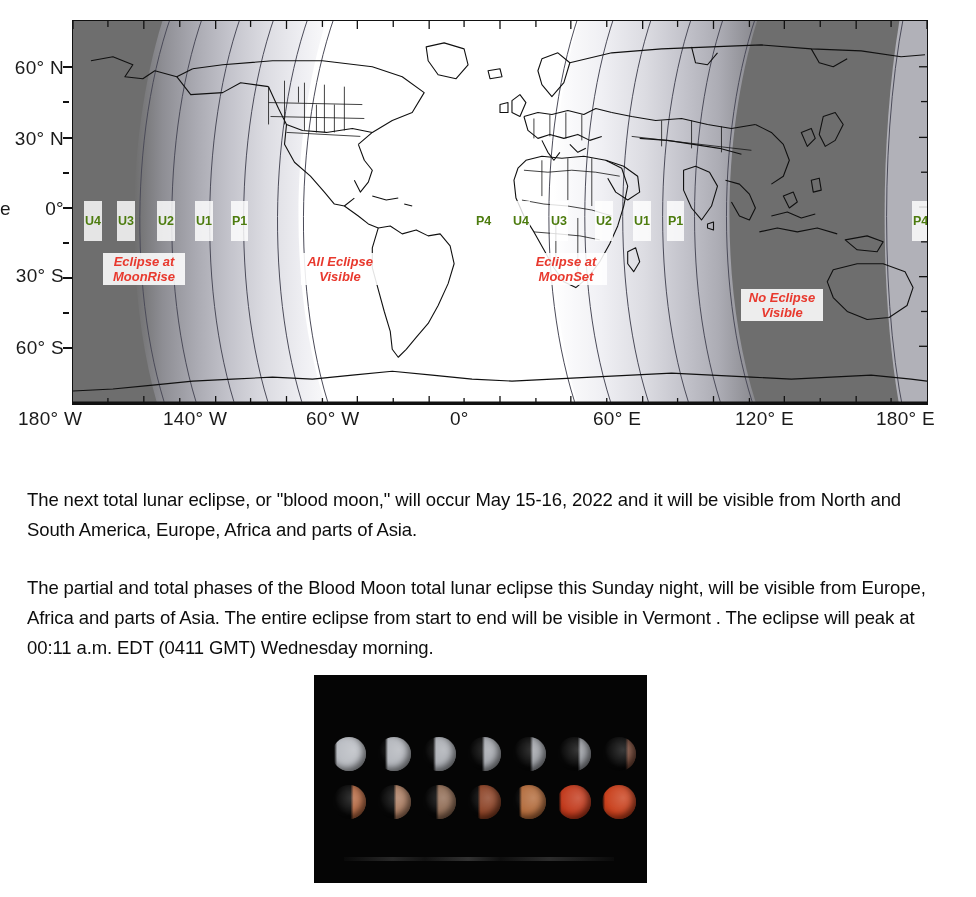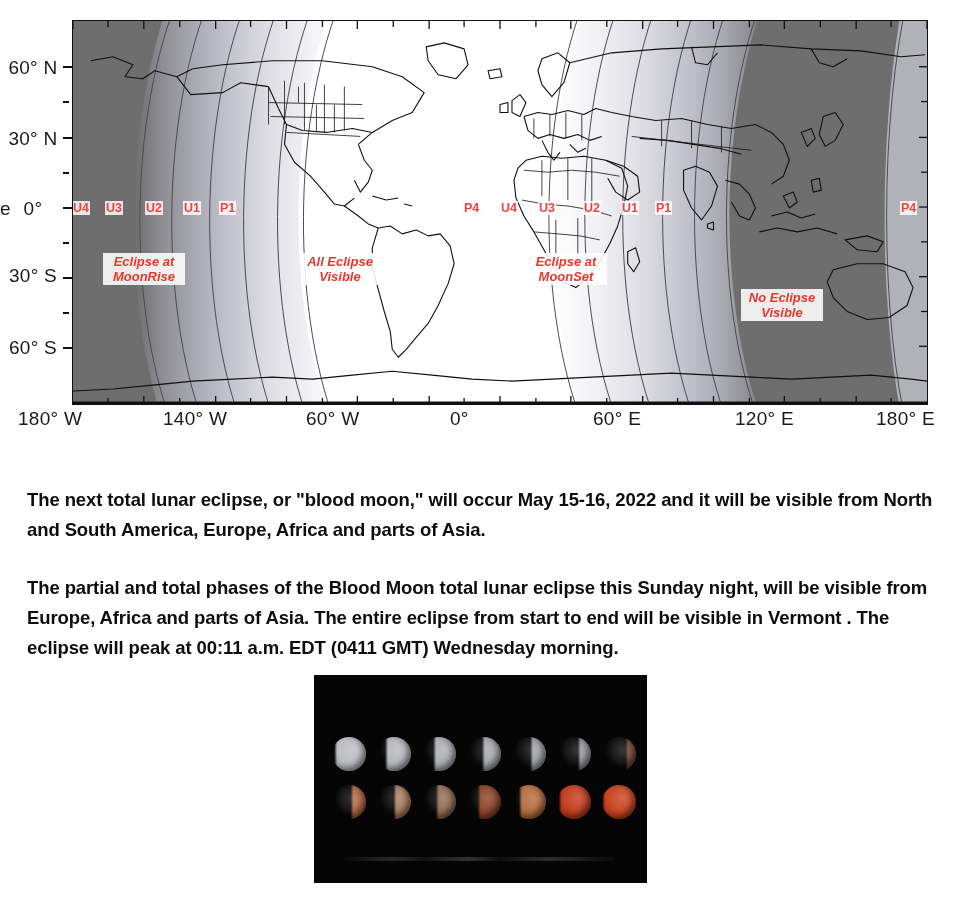--- a/index.html
+++ b/index.html
@@ -22,21 +22,21 @@
     top: 0;
     width: 976px;
     height: 470px;
   }
 
   .y-tick-label {
     position: absolute;
     font-family: "Liberation Sans", sans-serif;
     font-size: 19px;
     color: #1a1a1a;
-    text-align: center;
+    text-align: right;
     width: 62px;
     left: 2px;
     letter-spacing: 0.3px;
   }
   .x-tick-label {
     position: absolute;
     font-family: "Liberation Sans", sans-serif;
     font-size: 19px;
     color: #1a1a1a;
     text-align: left;
@@ -75,24 +75,25 @@
     background: #ffffff;
   }
   #map-svg { display: block; width: 100%; height: 100%; }
 
   
   .zone-label {
     position: absolute;
     font-family: "Liberation Sans", sans-serif;
     font-size: 12.5px;
     font-weight: 700;
-    color: #ef4444;
+    color: #4d7c0f;
     background: rgba(255,255,255,0.82);
-    padding: 0 1px;
+    padding: 13px 1px;
     line-height: 14px;
+    margin-left: 12px;
   }
   
   .red-annot {
     position: absolute;
     font-family: "Liberation Sans", sans-serif;
     font-size: 13px;
     font-style: italic;
     font-weight: 700;
     color: #e8392e;
     background: rgba(255,255,255,0.88);
@@ -101,21 +102,20 @@
     padding: 1px 3px;
     white-space: pre-line;
   }
 
   
   #article-text {
     position: absolute;
     left: 27px;
     top: 485px;
     width: 925px;
-    font-weight: bold;
   }
   .para {
     font-family: "Liberation Sans", sans-serif;
     font-size: 18.5px;
     line-height: 30px;
     color: #0d0d0d;
     margin: 0 0 28px 0;
     letter-spacing: -0.1px;
   }
 

